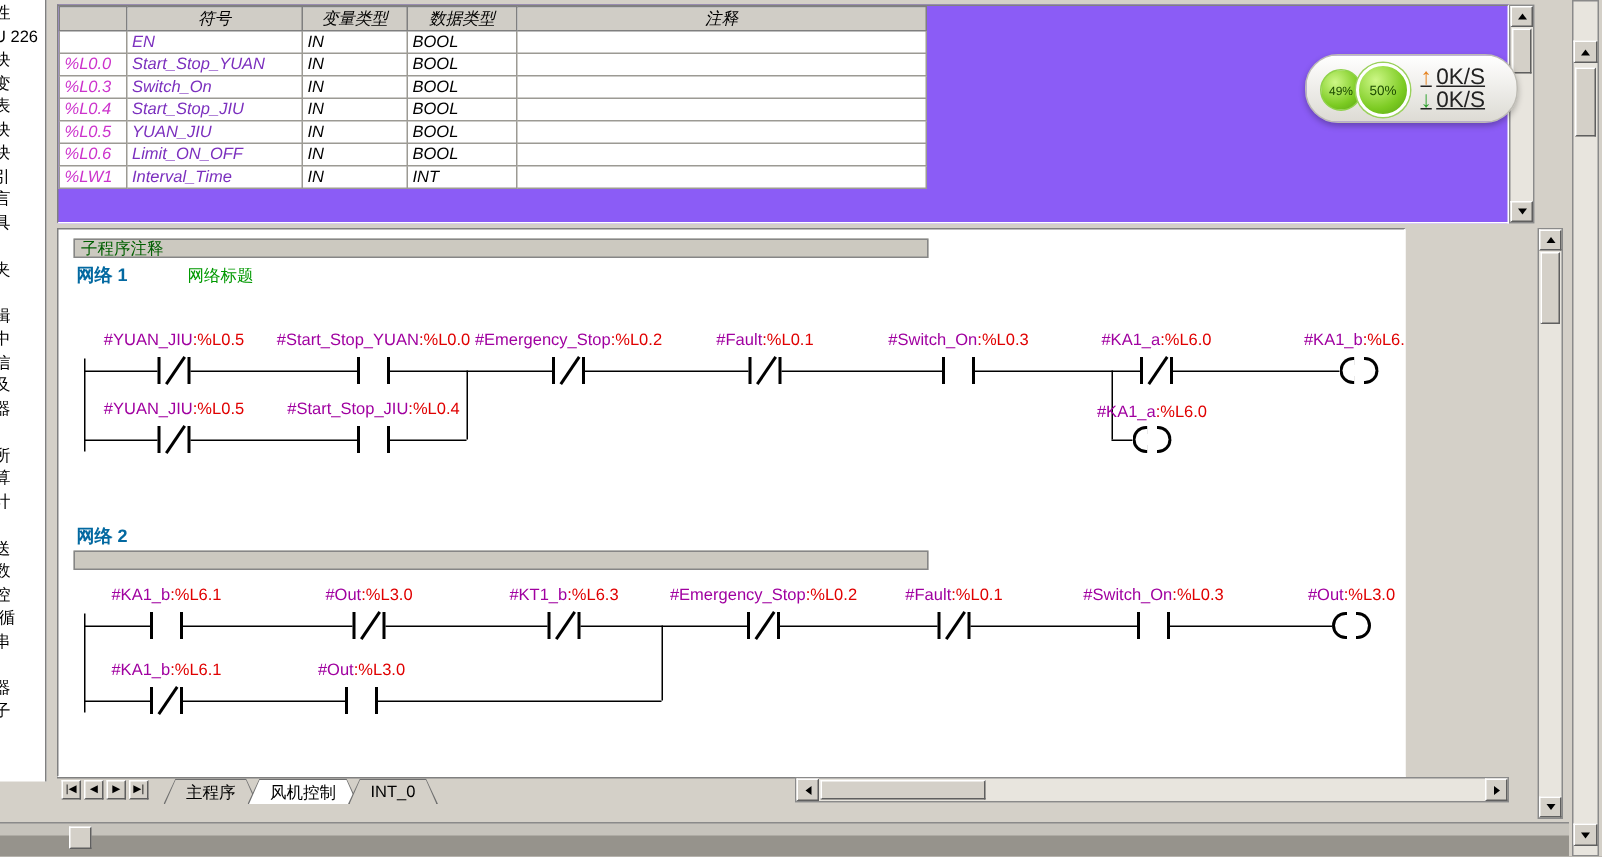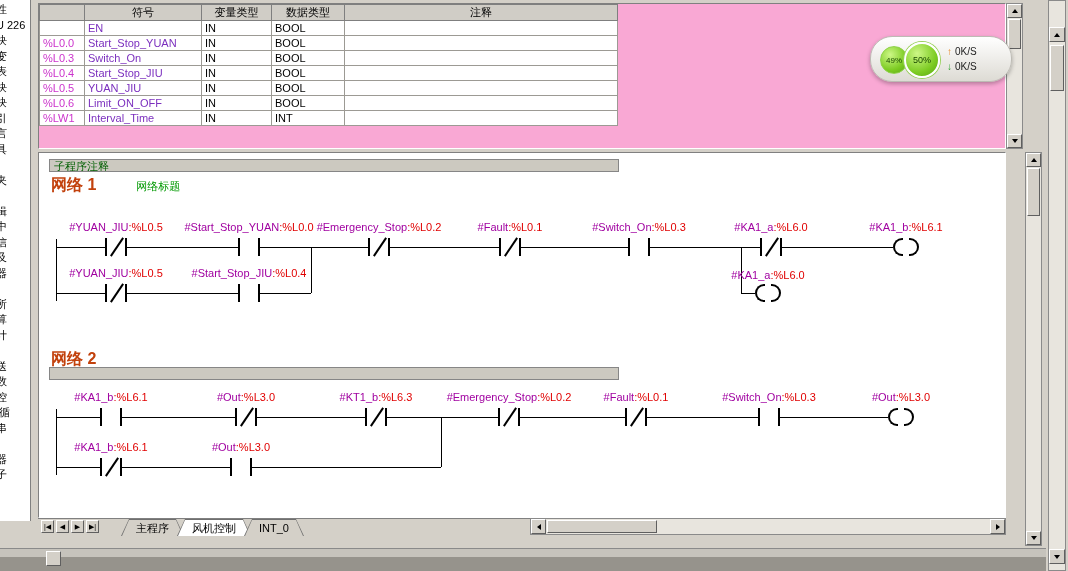--- a/index.html
+++ b/index.html
@@ -8,36 +8,36 @@
     background:#d4d0c8;
     font-family:"Liberation Sans","DejaVu Sans",sans-serif;
     font-size:11px;color:#000;
     --nm:#a000a0; --ad:#e00000; --tbl-addr:#cc33cc; --tbl-sym:#7b2fbe;
   }
   
   #left-strip{position:absolute;left:0;top:0;width:31px;height:521px;background:#fff;
     border-right:1px solid #808080;overflow:hidden;padding-top:2px;box-sizing:border-box;}
   .strip-line{height:15.5px;line-height:15.5px;white-space:nowrap;margin-left:-4px;font-size:11px;}
   
-  .vt-pane{position:absolute;left:38px;top:3px;width:968px;height:146px;background:#f9a8d4;
-    border:1px solid;border-color:#808080 #ffffff #ffffff #808080;box-sizing:border-box;overflow:hidden;}
+  .vt-pane{position:absolute;left:38px;top:3px;width:968px;height:146px;background:#8b5cf6;
+    border:1px solid;border-color:#808080 #ffffff #ffffff #808080;box-sizing:border-box;overflow:hidden;font-style:italic;}
   #var-table{position:absolute;left:0;top:0;border-collapse:collapse;table-layout:fixed;background:#fff;}
   #var-table th,#var-table td{border:1px solid #9c9a94;overflow:hidden;white-space:nowrap;
     padding:0 3px;font-weight:normal;font-size:11px;text-align:left;}
   #var-table th{height:13px;background:#d0cdc6;text-align:center;border-color:#7f7f7f;}
   #var-table td{height:14px;background:#fff;}
   td.c-addr{background:#d0cdc6;color:var(--tbl-addr);}
   td.c-sym{color:var(--tbl-sym);}
   
-  .ladder-pane{position:absolute;left:38px;top:152px;width:968px;height:366px;background:#fff;
+  .ladder-pane{position:absolute;left:38px;top:152px;width:899px;height:366px;background:#fff;
     border:1px solid;border-color:#808080 #ffffff #ffffff #808080;box-sizing:border-box;overflow:hidden;}
   .cbar{position:absolute;height:13px;background:#ccc9c0;border:1px solid #868686;
     font-size:11px;line-height:12px;padding-left:4px;color:#005f00;box-sizing:border-box;overflow:hidden;}
   .nw-head{position:absolute;white-space:nowrap;}
-  .nw-label{font-weight:bold;font-size:16px;color:#c2410c;}
+  .nw-label{font-weight:bold;font-size:12px;color:#0369a1;}
   .nw-title{color:#009900;font-size:11px;margin-left:40px;}
   .hline{position:absolute;height:1px;background:#000;}
   .vline{position:absolute;width:1px;background:#000;}
   .lad-label{position:absolute;width:190px;text-align:center;font-size:11px;white-space:nowrap;z-index:3;}
   .lad-label .nm{color:var(--nm);}
   .lad-label .ad{color:var(--ad);}
   .contact{position:absolute;width:22px;height:18px;background:#fff;z-index:2;box-sizing:border-box;
     border-left:2px solid #000;border-right:2px solid #000;}
   .contact .slash{position:absolute;left:9px;top:-2px;width:2px;height:22px;background:#000;transform:rotate(34deg);}
   .coil{position:absolute;width:26px;height:18px;background:#fff;z-index:2;}
@@ -47,31 +47,31 @@
     border:2px solid #000;border-left:0;border-radius:0 9px 9px 0;}
   
   .gauge{position:absolute;left:870px;top:36px;width:140px;height:44px;border-radius:22px;
     background:linear-gradient(#ffffff,#dddbd4);border:1px solid #bdbbb4;
     box-shadow:0 2px 4px rgba(0,0,0,.28);z-index:10;}
   .gcirc{position:absolute;border-radius:50%;display:flex;align-items:center;justify-content:center;
     background:radial-gradient(circle at 35% 30%,#cdf786,#7ccb22 62%,#56a212);color:#1c4a00;border:1px solid #8fd24a;}
   .g1{left:9px;top:9px;width:26px;height:26px;font-size:8px;}
   .g2{left:33px;top:5px;width:32px;height:32px;font-size:9px;font-weight:normal;border:2px solid #fff;
     box-shadow:0 0 0 1px #9ad15c;}
-  .grates{position:absolute;left:76px;top:7px;font-size:10px;line-height:15px;color:#222;white-space:nowrap;}
+  .grates{position:absolute;left:76px;top:7px;font-size:15px;line-height:15px;color:#222;white-space:nowrap;text-decoration:underline;}
   .grates .up{color:#e6821e;margin-right:3px;}
   .grates .dn{color:#2fa32f;margin-right:3px;}
   
   .tabbar{position:absolute;left:38px;top:518px;width:492px;height:17px;background:#d4d0c8;
     border-top:1px solid #808080;display:flex;align-items:flex-start;box-sizing:border-box;}
   #tab-nav{display:flex;padding:1px 2px;}
   .navbtn{width:13px;height:13px;margin:0 1px;background:#d4d0c8;border:1px solid;
     border-color:#fff #5f5f5f #5f5f5f #fff;font-size:7px;line-height:10px;text-align:center;padding:0;
     font-family:inherit;}
-  #tab-strip{display:flex;margin-left:26px;}
+  #tab-strip{display:flex;margin-left:14px;}
   .tabw{height:16px;background:#6f6f6f;clip-path:polygon(8px 0,calc(100% - 8px) 0,100% 100%,0 100%);
     padding:1px 1px 0;margin-left:-7px;display:flex;}
   .tabi{background:#d4d0c8;clip-path:polygon(7px 0,calc(100% - 7px) 0,100% 100%,0 100%);
     display:flex;align-items:center;justify-content:center;font-size:11px;padding:0 14px;white-space:nowrap;}
   .tabw.active .tabi{background:#fff;font-weight:normal;}
   
   .sb{position:absolute;background:#e8e5de;border:1px solid #8a8a8a;box-sizing:border-box;}
   .sb-btn{position:absolute;background:#d4d0c8;border:1px solid;border-color:#fff #5f5f5f #5f5f5f #fff;
     display:flex;align-items:center;justify-content:center;box-sizing:border-box;}
   .sbv .sb-btn{left:0;right:0;height:14px;}

